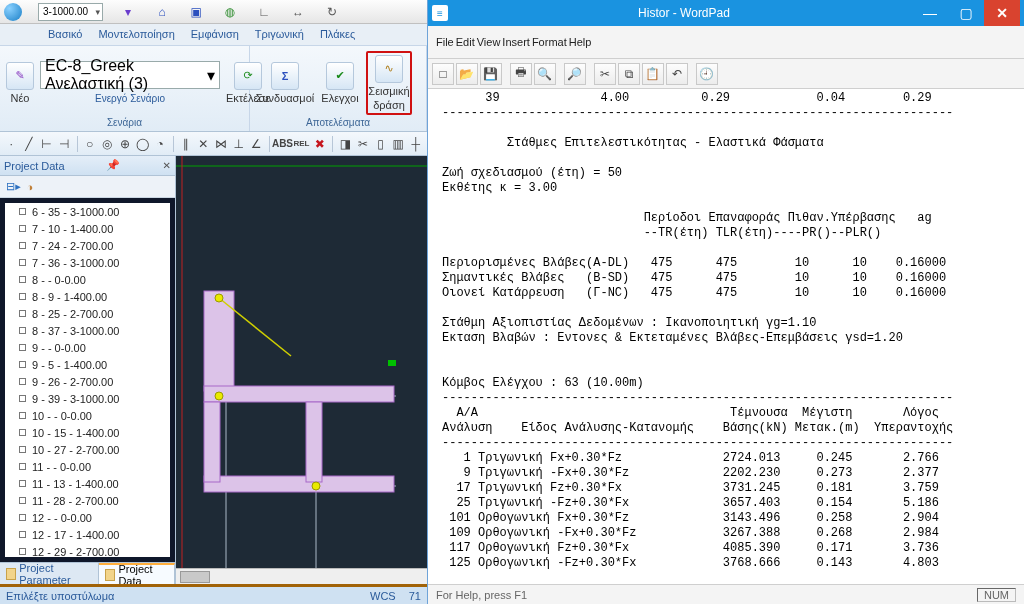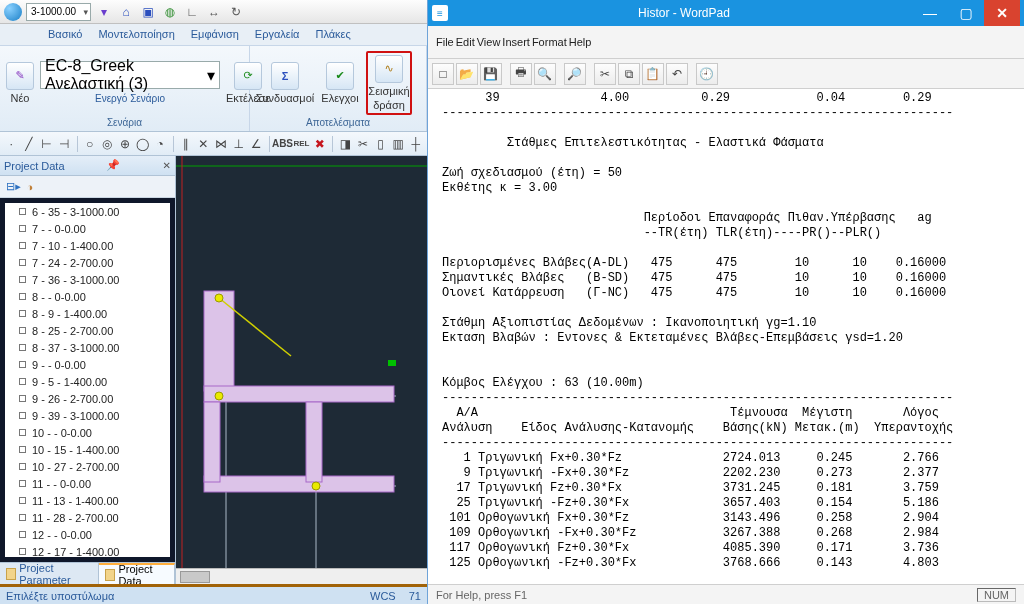--- a/index.html
+++ b/index.html
@@ -1,20 +1,20 @@
 <!DOCTYPE html>
 <html><head>
 <meta charset="utf-8">
 <style>
   * { margin: 0; padding: 0; box-sizing: border-box; font-family: Tahoma, sans-serif; font-size: 11px; }
   body { width: 1024px; height: 604px; background: #e8e8e8; overflow: hidden; position: relative; }
 
   
   .cad-app { position: absolute; left: 0; top: 0; width: 427px; height: 604px; background: #e8e8e8; display: flex; flex-direction: column; }
-  .qat { height: 24px; background: linear-gradient(#fdfdfd,#e6e6e6); display:flex; align-items:center; padding: 0 4px; gap:4px; border-bottom:1px solid #c0c0c0; }
+  .qat { height: 24px; background: linear-gradient(#fdfdfd,#e6e6e6); display:flex; align-items:center; padding: 0 4px; gap:16px; border-bottom:1px solid #c0c0c0; }
   .qat .orb { width:18px; height:18px; border-radius:50%; background: radial-gradient(circle at 30% 30%, #8ad1ff, #1a7fc7); }
   .qat .combo { flex:0 0 auto; display:inline-block; height:18px; line-height:16px; border:1px solid #9aa; background:#fff; padding:0 14px 0 4px; position:relative; font-size:10px;}
   .qat .combo::after{content:"▾"; position:absolute; right:2px; top:0; font-size:9px; color:#555;}
   .qat .iconbtn { width:18px; height:18px; display:flex; align-items:center; justify-content:center; font-size:12px;}
   .menu-tabs { height: 22px; background:#e8eff6; display:flex; gap:16px; padding: 4px 48px 0 48px; color:#2a5a9a; font-weight:normal; border-bottom: 1px solid #c7d6e8;}
   .ribbon { height: 86px; background: linear-gradient(#f4f8fc,#e1ecf6); border-bottom:1px solid #b0c3d6; display:flex; }
   .rgroup { border-right:1px solid #c7d6e8; padding:3px 6px 2px 6px; display:flex; flex-direction:column; justify-content:space-between; position:relative;}
   .rgroup .body { display:flex; align-items:center; gap:6px; flex:1;}
   .rgroup .title { color:#3d6696; font-size:10px; text-align:center; padding:1px 0;}
   .bigbtn { display:flex; flex-direction:column; align-items:center; gap:2px; width:44px; text-align:center; font-size:10px; color:#333;}
@@ -83,21 +83,21 @@
     <span class="iconbtn" style="color:#2a8a2a;">◍</span>
     <span class="iconbtn" style="color:#555;">∟</span>
     <span class="iconbtn" style="color:#555;">↔</span>
     <span class="iconbtn" style="color:#555;">↻</span>
   </div>
 
   <div class="menu-tabs">
     <span>Βασικό</span>
     <span>Μοντελοποίηση</span>
     <span>Εμφάνιση</span>
-    <span>Εργαλεία</span>
+    <span>Τριγωνική</span>
     <span>Πλάκες</span>
   </div>
 
   <div class="ribbon">
     <div class="rgroup" style="width:250px;">
       <div class="body">
         <div class="bigbtn">
           <div class="gl">
               <span style="color:#8a3fc1;">✎</span>
             </div>
@@ -178,21 +178,20 @@
         <span>Project Data</span>
         <span>📌</span>
         <span class="x">✕</span>
       </div>
       <div class="panel-strip">
         <span style="color:#2d71c1;">⊟▸</span>
         <span style="color:#c0803a;">◑</span>
       </div>
       <div class="treewrap" id="tree">
           <div class="tnode">6 - 35 - 3-1000.00</div>
-          <div class="tnode">7 -  - 0-0.00</div>
           <div class="tnode">7 - 10 - 1-400.00</div>
           <div class="tnode">7 - 24 - 2-700.00</div>
           <div class="tnode">7 - 36 - 3-1000.00</div>
           <div class="tnode">8 -  - 0-0.00</div>
           <div class="tnode">8 - 9 - 1-400.00</div>
           <div class="tnode">8 - 25 - 2-700.00</div>
           <div class="tnode">8 - 37 - 3-1000.00</div>
           <div class="tnode">9 -  - 0-0.00</div>
           <div class="tnode">9 - 5 - 1-400.00</div>
           <div class="tnode">9 - 26 - 2-700.00</div>

